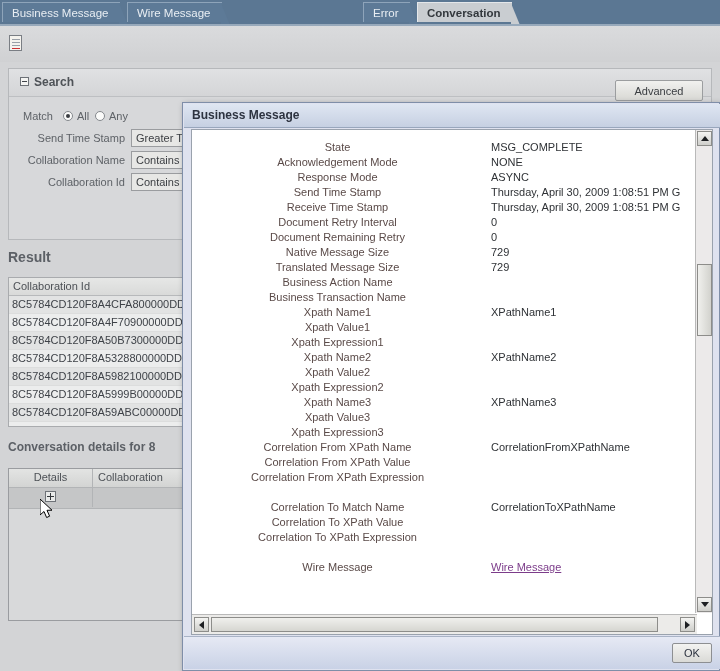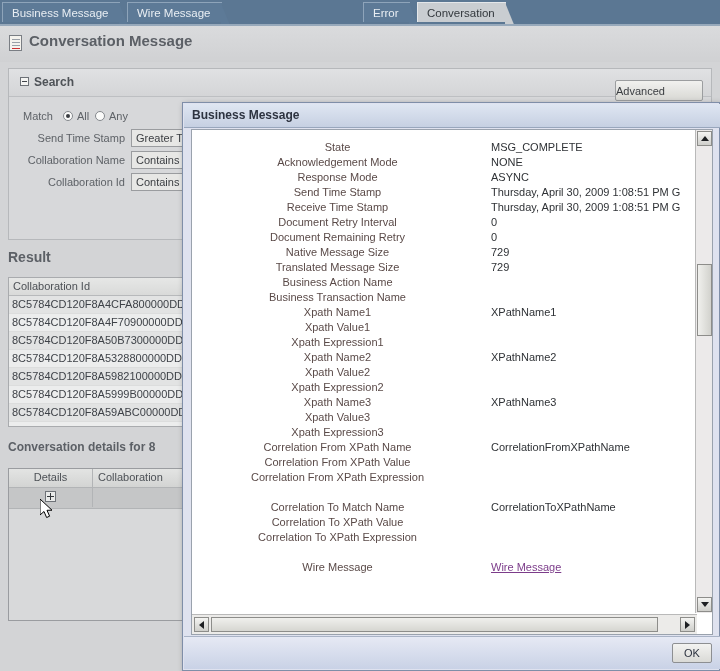--- a/index.html
+++ b/index.html
@@ -26,21 +26,21 @@
     white-space:nowrap;
     box-sizing:border-box;
   }
   .tab .slant{
     position:absolute;right:-8px;top:-1px;width:9px;height:21px;
     background:#5d7a97;border-top:1px solid #8ea4ba;
     -webkit-clip-path:polygon(0 0,100% 100%,0 100%);
     clip-path:polygon(0 0,100% 100%,0 100%);
   }
   .tab.active{
-    background:#c9cdd1;color:#33383d;font-weight:normal;
+    background:#c9cdd1;color:#33383d;font-weight:bold;
     border-top:1px solid #e4e7ea;border-left:1px solid #e4e7ea;
     z-index:5;
   }
   .tab.active .slant{background:#c9cdd1;border-top:1px solid #e4e7ea;}
 
   
   #pagehdr{
     position:absolute;left:0;top:26px;width:720px;height:36px;
     background:linear-gradient(#dadbdd,#d0d1d3);
   }
@@ -76,21 +76,21 @@
   #search-toggle:after{
     content:"";position:absolute;left:1px;top:3px;width:5px;height:1px;background:#41454b;
   }
   #search-title{
     position:absolute;left:25px;top:6px;font-size:12px;font-weight:bold;color:#4f5358;
   }
   #advanced-btn{
     position:absolute;right:8px;top:11px;width:88px;height:21px;
     background:linear-gradient(#f1f1ef,#d8d8d4);
     border:1px solid #9b9d9f;border-radius:2px;
-    font-size:11px;color:#3a3d41;line-height:20px;
+    font-size:11px;color:#3a3d41;text-align:center;line-height:20px;
     box-sizing:border-box;cursor:pointer;
   }
   .srow{position:absolute;left:0;height:18px;}
   .slabel{
     position:absolute;width:116px;text-align:right;
     font-size:11px;color:#5e6267;line-height:18px;
   }
   .sfield{
     position:absolute;left:122px;height:18px;
     background:#e7e7e5;border:1px solid #9a9c9f;
@@ -281,21 +281,20 @@
 
 <div id="tabbar">
     <div class="tab" style="left: 2px;"><span>Business Message</span><span class="slant"></span></div>
     <div class="tab" style="left: 127px;"><span>Wire Message</span><span class="slant"></span></div>
     <div class="tab" style="left: 363px;"><span>Error</span><span class="slant"></span></div>
     <div class="tab active" style="left: 417px;"><span>Conversation</span><span class="slant"></span></div>
   </div>
 
 <div id="pagehdr">
   <div id="pagehdr-icon"></div>
-  <div id="pagehdr-title">Conversation Message</div>
 </div>
 
 <div id="searchpanel">
   <div id="search-hdr">
     <div id="search-toggle"></div>
     <div id="search-title">Search</div>
     <div id="advanced-btn">Advanced</div>
   </div>
 
   <div class="srow" style="top:38px;">

